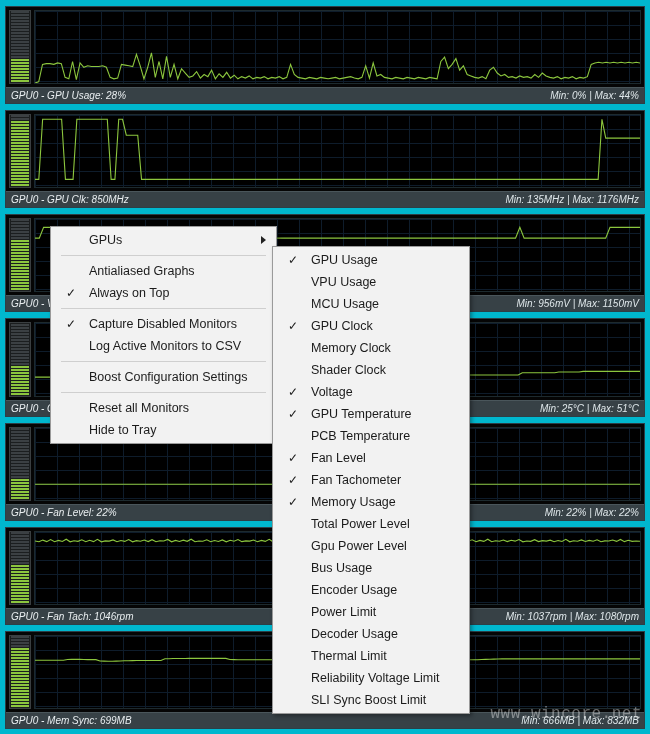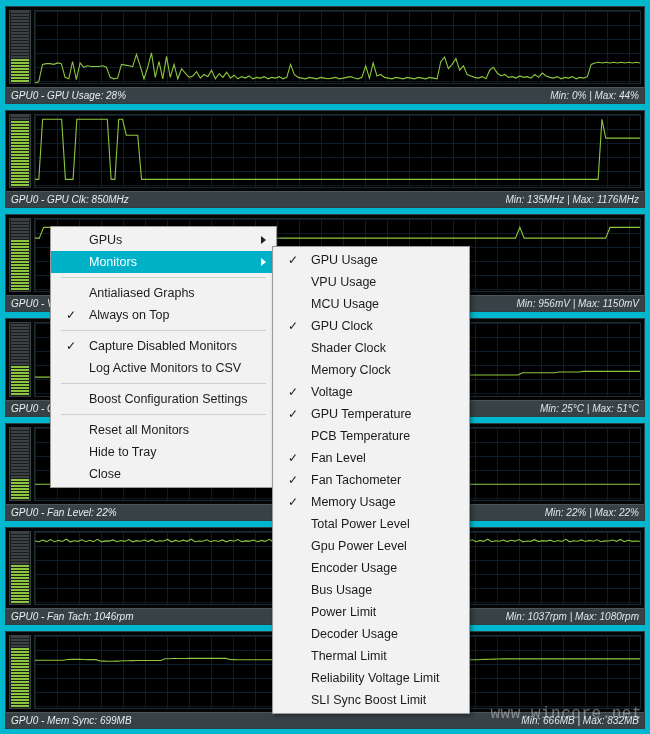--- a/index.html
+++ b/index.html
@@ -427,51 +427,49 @@
       </div>
       <div class="status">
         <span>GPU0 - Mem Sync: 699MB</span>
         <span class="right">Min: 666MB | Max: 832MB</span>
       </div>
     </div>
   </div>
 
 <div class="menu" id="main-menu">
     <div class="mi"><span>GPUs</span><span class="arrow"></span></div>
-    <div class="mi hl"><span>Monitors</span><span class="arrow"></span></div>
     <div class="sep"></div>
     <div class="mi"><span>Antialiased Graphs</span></div>
     <div class="mi"><span class="chk">✓</span><span>Always on Top</span></div>
     <div class="sep"></div>
     <div class="mi"><span class="chk">✓</span><span>Capture Disabled Monitors</span></div>
     <div class="mi"><span>Log Active Monitors to CSV</span></div>
     <div class="sep"></div>
     <div class="mi"><span>Boost Configuration Settings</span></div>
     <div class="sep"></div>
     <div class="mi"><span>Reset all Monitors</span></div>
     <div class="mi"><span>Hide to Tray</span></div>
-    <div class="mi"><span>Close</span></div>
   </div>
 <div class="menu" id="sub-menu">
     <div class="mi"><span class="chk">✓</span><span>GPU Usage</span></div>
     <div class="mi"><span>VPU Usage</span></div>
     <div class="mi"><span>MCU Usage</span></div>
     <div class="mi"><span class="chk">✓</span><span>GPU Clock</span></div>
+    <div class="mi"><span>Memory Clock</span></div>
     <div class="mi"><span>Shader Clock</span></div>
-    <div class="mi"><span>Memory Clock</span></div>
     <div class="mi"><span class="chk">✓</span><span>Voltage</span></div>
     <div class="mi"><span class="chk">✓</span><span>GPU Temperature</span></div>
     <div class="mi"><span>PCB Temperature</span></div>
     <div class="mi"><span class="chk">✓</span><span>Fan Level</span></div>
     <div class="mi"><span class="chk">✓</span><span>Fan Tachometer</span></div>
     <div class="mi"><span class="chk">✓</span><span>Memory Usage</span></div>
     <div class="mi"><span>Total Power Level</span></div>
     <div class="mi"><span>Gpu Power Level</span></div>
+    <div class="mi"><span>Bus Usage</span></div>
     <div class="mi"><span>Encoder Usage</span></div>
-    <div class="mi"><span>Bus Usage</span></div>
     <div class="mi"><span>Power Limit</span></div>
     <div class="mi"><span>Decoder Usage</span></div>
     <div class="mi"><span>Thermal Limit</span></div>
     <div class="mi"><span>Reliability Voltage Limit</span></div>
     <div class="mi"><span>SLI Sync Boost Limit</span></div>
   </div>
 
 <div class="watermark">www.wincore.net</div>
 
 </body></html>

